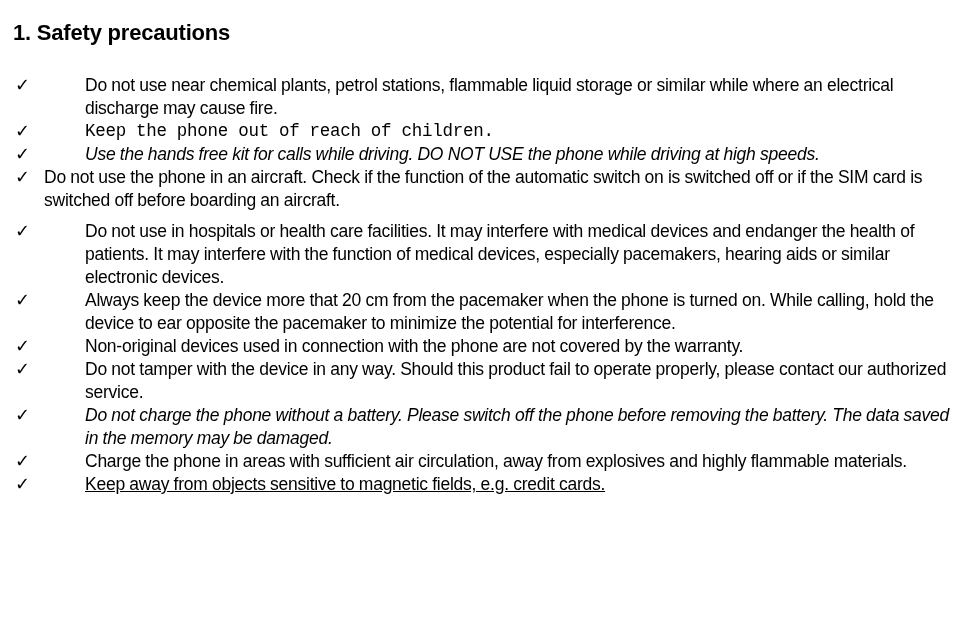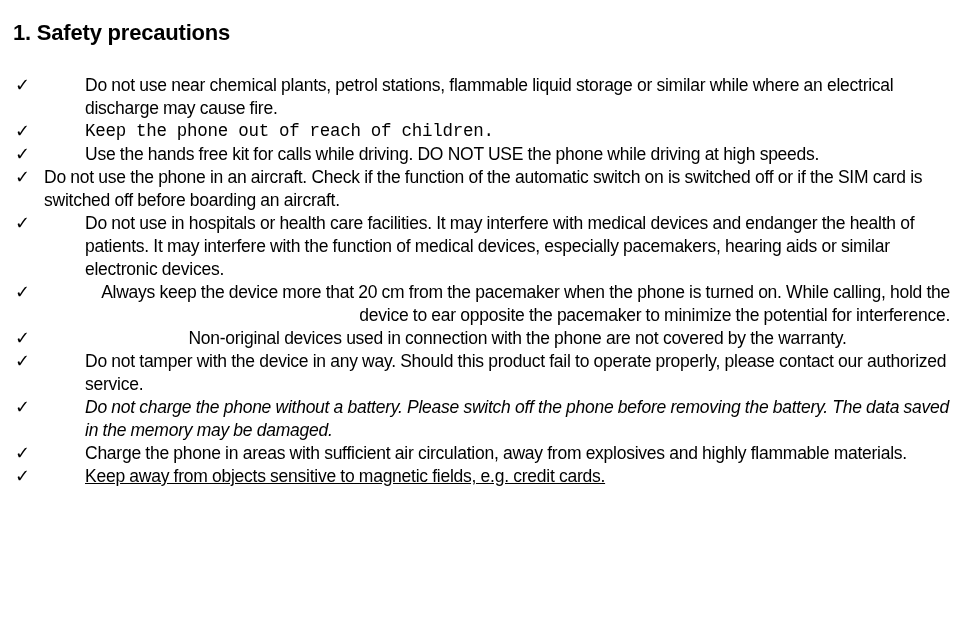--- a/index.html
+++ b/index.html
@@ -97,37 +97,37 @@
       <div class="item">
         <span class="check-col">✓</span>
         <span class="item-body" style="display: block;">Do not use near chemical plants, petrol stations, flammable liquid storage or similar while where an electrical discharge may cause fire.</span>
       </div>
       <div class="item">
         <span class="check-col">✓</span>
         <span class="item-body" style="display: block; font-family: Liberation Mono, monospace;">Keep the phone out of reach of children.</span>
       </div>
       <div class="item">
         <span class="check-col">✓</span>
-        <span class="item-body" style="display: block;">Use the hands free kit for calls while driving. DO NOT USE the phone while driving at high speeds.</span>
+        <span class="item-body" style="display: block; font-style: italic;">Use the hands free kit for calls while driving. DO NOT USE the phone while driving at high speeds.</span>
       </div>
       <div class="item">
         <span class="check-col">✓</span>
         <span class="item-body" style="display: block; margin-left: 44px;">Do not use the phone in an aircraft. Check if the function of the automatic switch on is switched off or if the SIM card is switched off before boarding an aircraft.</span>
       </div>
       <div class="item">
         <span class="check-col">✓</span>
-        <span class="item-body" style="display: block;">Do not use in hospitals or health care facilities. It may interfere with medical devices and endanger the health of patients. It may interfere with the function of medical devices, especially pacemakers, hearing aids or similar electronic devices.</span>
+        <span class="item-body" style="display: block; margin-top: 8px;">Do not use in hospitals or health care facilities. It may interfere with medical devices and endanger the health of patients. It may interfere with the function of medical devices, especially pacemakers, hearing aids or similar electronic devices.</span>
       </div>
       <div class="item">
         <span class="check-col">✓</span>
-        <span class="item-body" style="display: block; text-align: right;">Always keep the device more that 20 cm from the pacemaker when the phone is turned on. While calling, hold the device to ear opposite the pacemaker to minimize the potential for interference.</span>
+        <span class="item-body" style="display: block;">Always keep the device more that 20 cm from the pacemaker when the phone is turned on. While calling, hold the device to ear opposite the pacemaker to minimize the potential for interference.</span>
       </div>
       <div class="item">
         <span class="check-col">✓</span>
-        <span class="item-body" style="display: block; text-align: center;">Non-original devices used in connection with the phone are not covered by the warranty.</span>
+        <span class="item-body" style="display: block;">Non-original devices used in connection with the phone are not covered by the warranty.</span>
       </div>
       <div class="item">
         <span class="check-col">✓</span>
         <span class="item-body" style="display: block;">Do not tamper with the device in any way. Should this product fail to operate properly, please contact our authorized service.</span>
       </div>
       <div class="item">
         <span class="check-col">✓</span>
         <span class="item-body" style="display: block; font-style: italic;">Do not charge the phone without a battery. Please switch off the phone before removing the battery. The data saved in the memory may be damaged.</span>
       </div>
       <div class="item">

